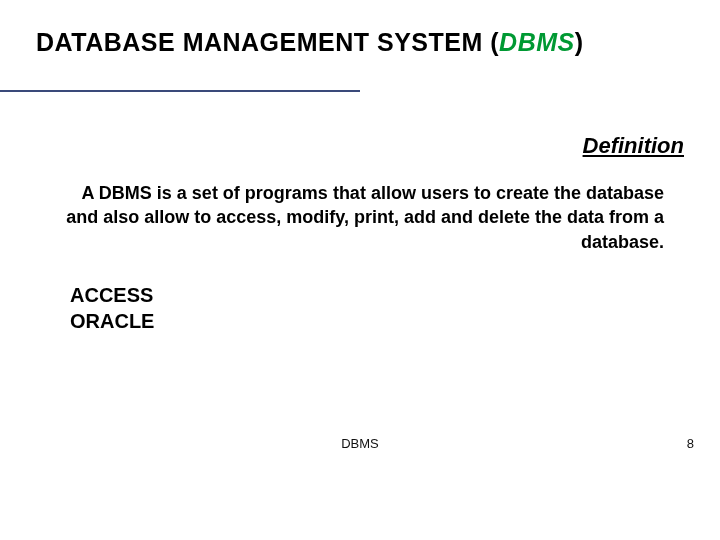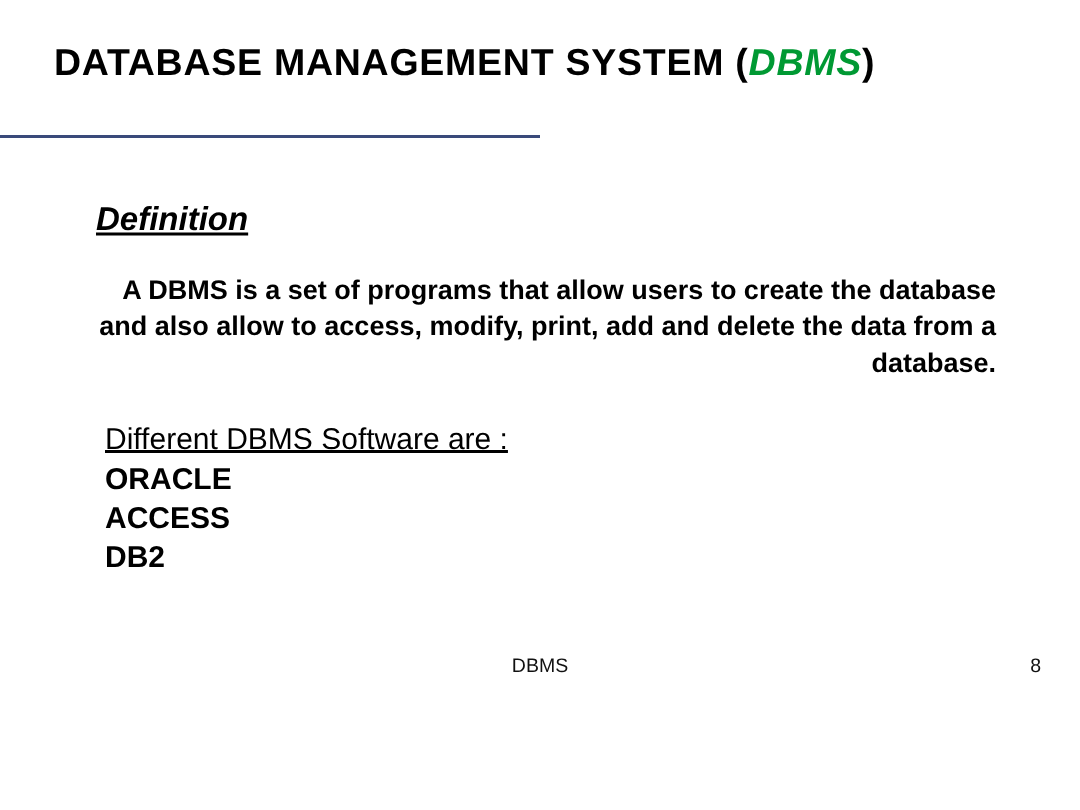--- a/index.html
+++ b/index.html
@@ -38,20 +38,21 @@
     margin-top: 76px;
     padding-left: 28px;
   }
   .def-label {
     font-family: Verdana, Geneva, sans-serif;
     font-size: 22px;
     font-weight: bold;
     font-style: italic;
     text-decoration: underline;
     margin-bottom: 22px;
+    text-align: right;
   }
   .body-text {
     font-size: 18px;
     font-weight: bold;
     line-height: 1.35;
     margin-bottom: 28px;
     max-width: 600px;
     text-align: right;
   }
   .subhead {
@@ -94,23 +95,21 @@
   <div class="title">
     <span>DATABASE MANAGEMENT SYSTEM (</span><span class="emph">DBMS</span><span>)</span>
   </div>
 
   <div class="rule"></div>
 
   <div class="content">
     <div class="def-label">Definition</div>
     <div class="body-text">A DBMS is a set of programs that allow users to create the database and also allow to access, modify, print, add and delete the data from a database.</div>
 
-    <div class="subhead">Different DBMS Software are :</div>
     <div class="list">
+      <div class="list-item">ACCESS</div>
       <div class="list-item">ORACLE</div>
-      <div class="list-item">ACCESS</div>
-      <div class="list-item">DB2</div>
     </div>
   </div>
 
   <div class="footer-label">DBMS</div>
   <div class="page-num">8</div>
 </div>
 
 </body></html>

